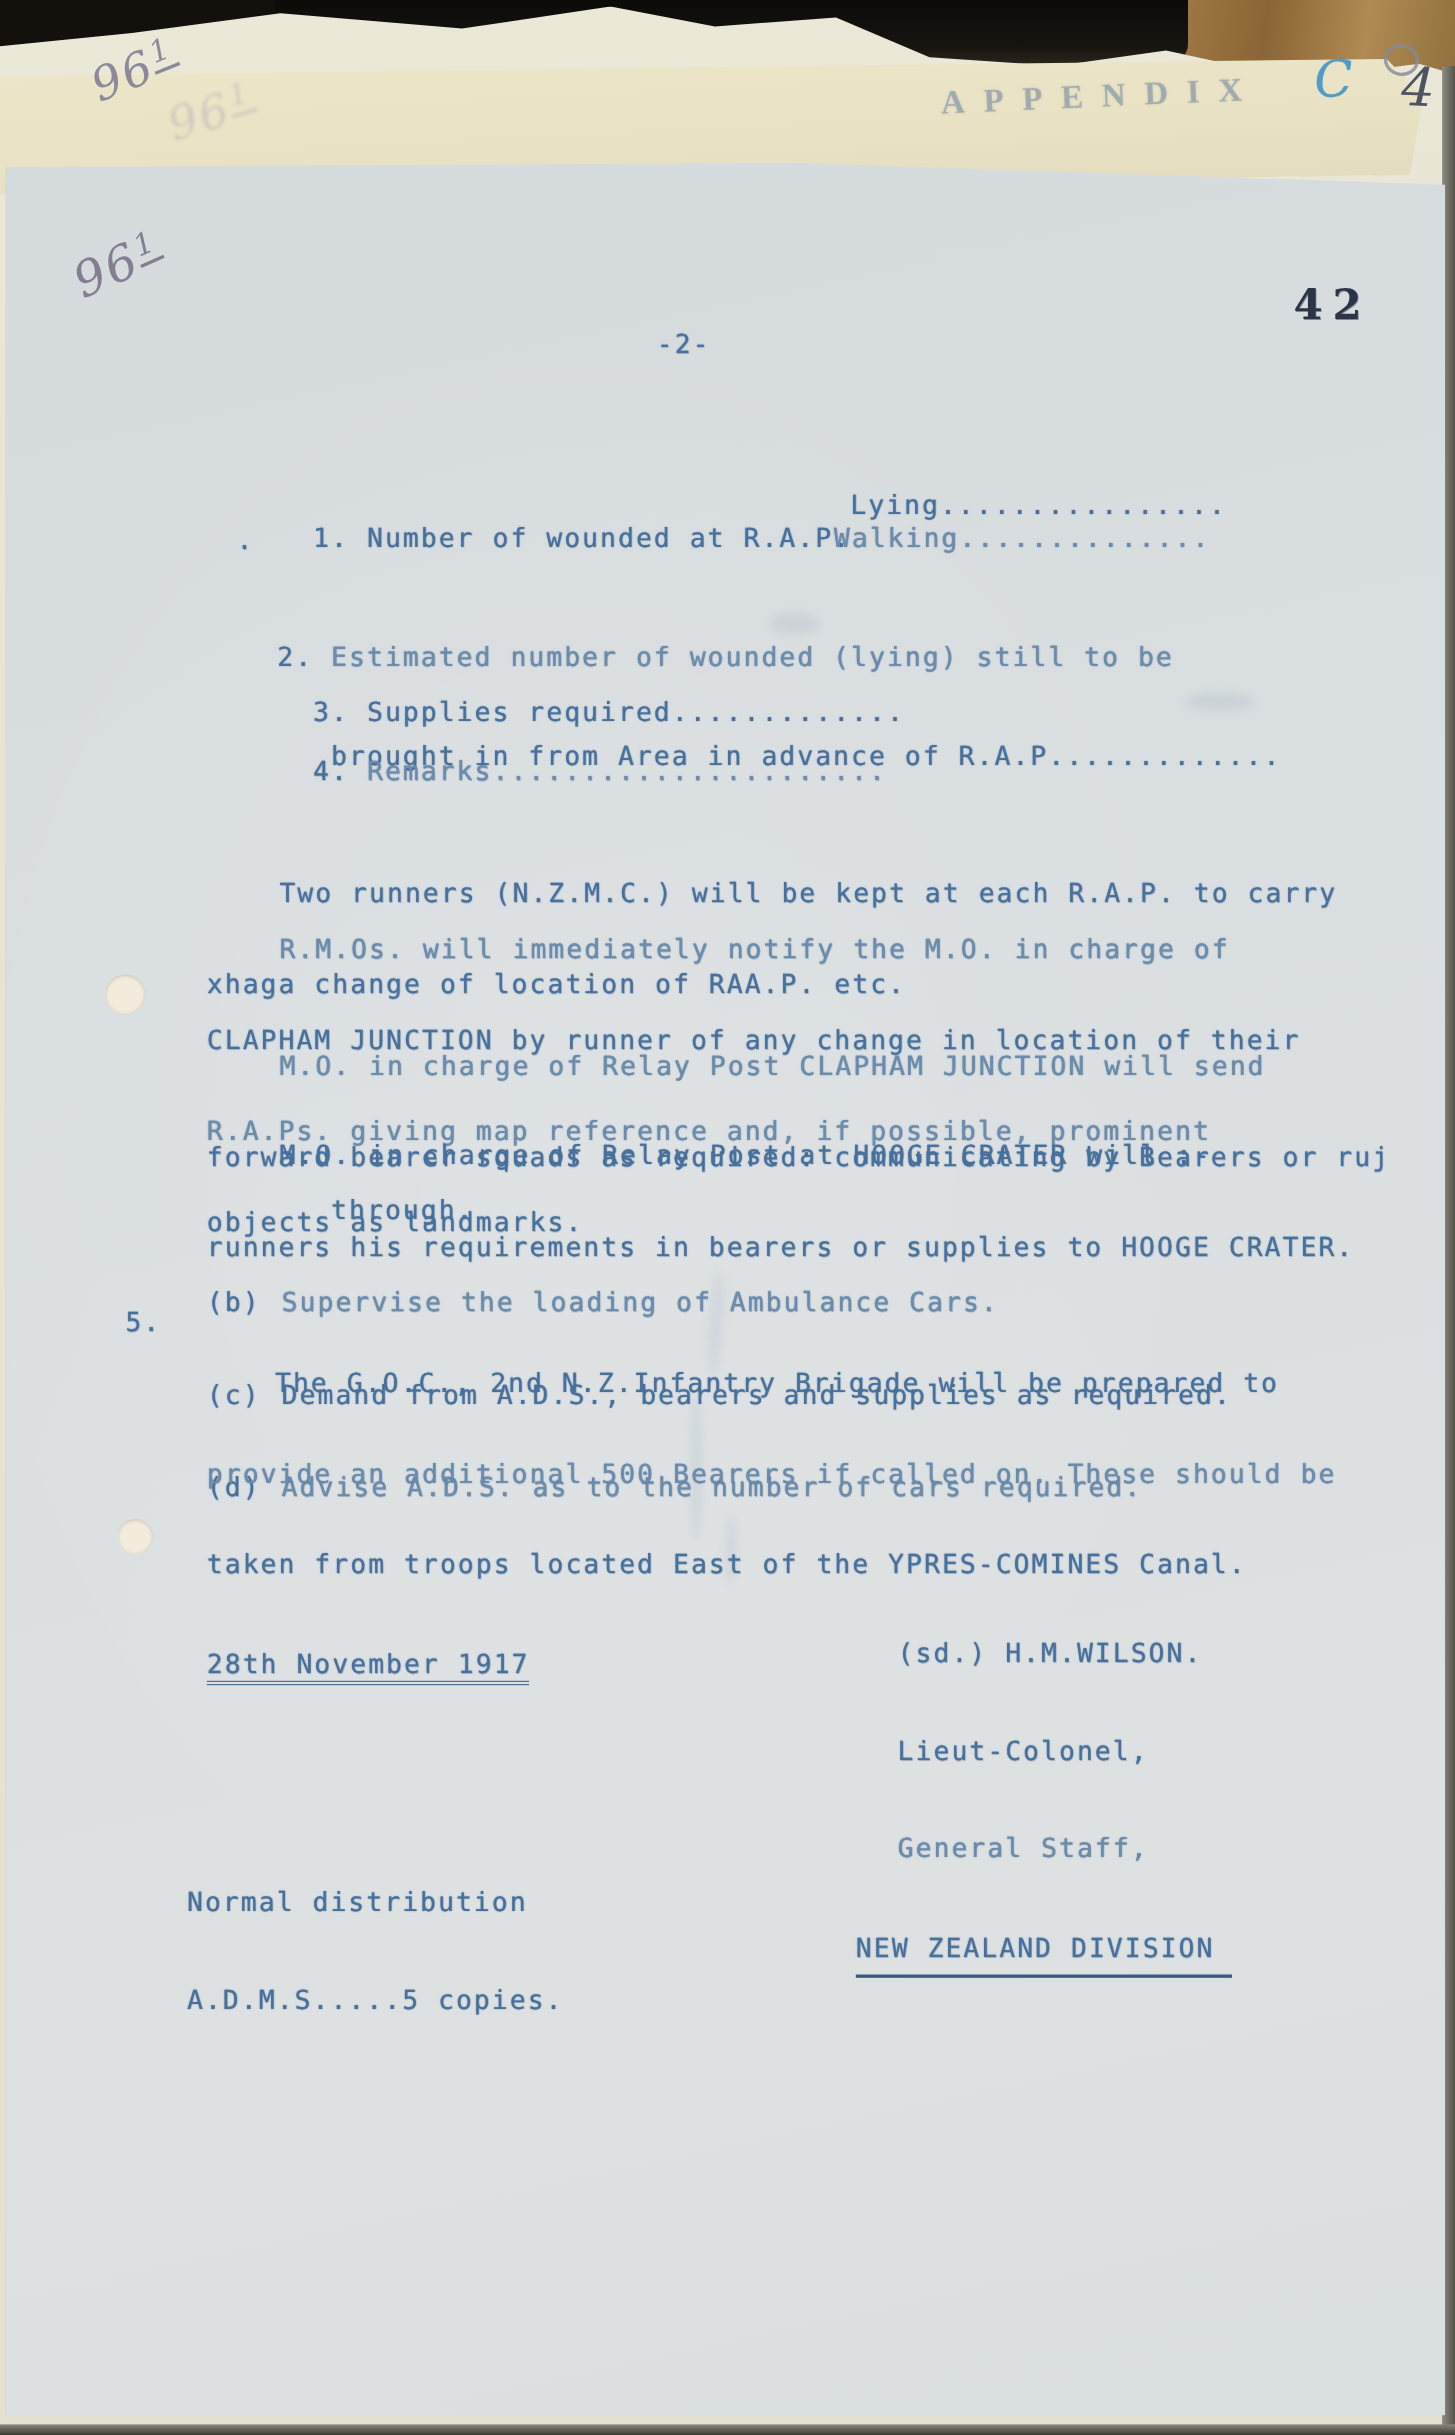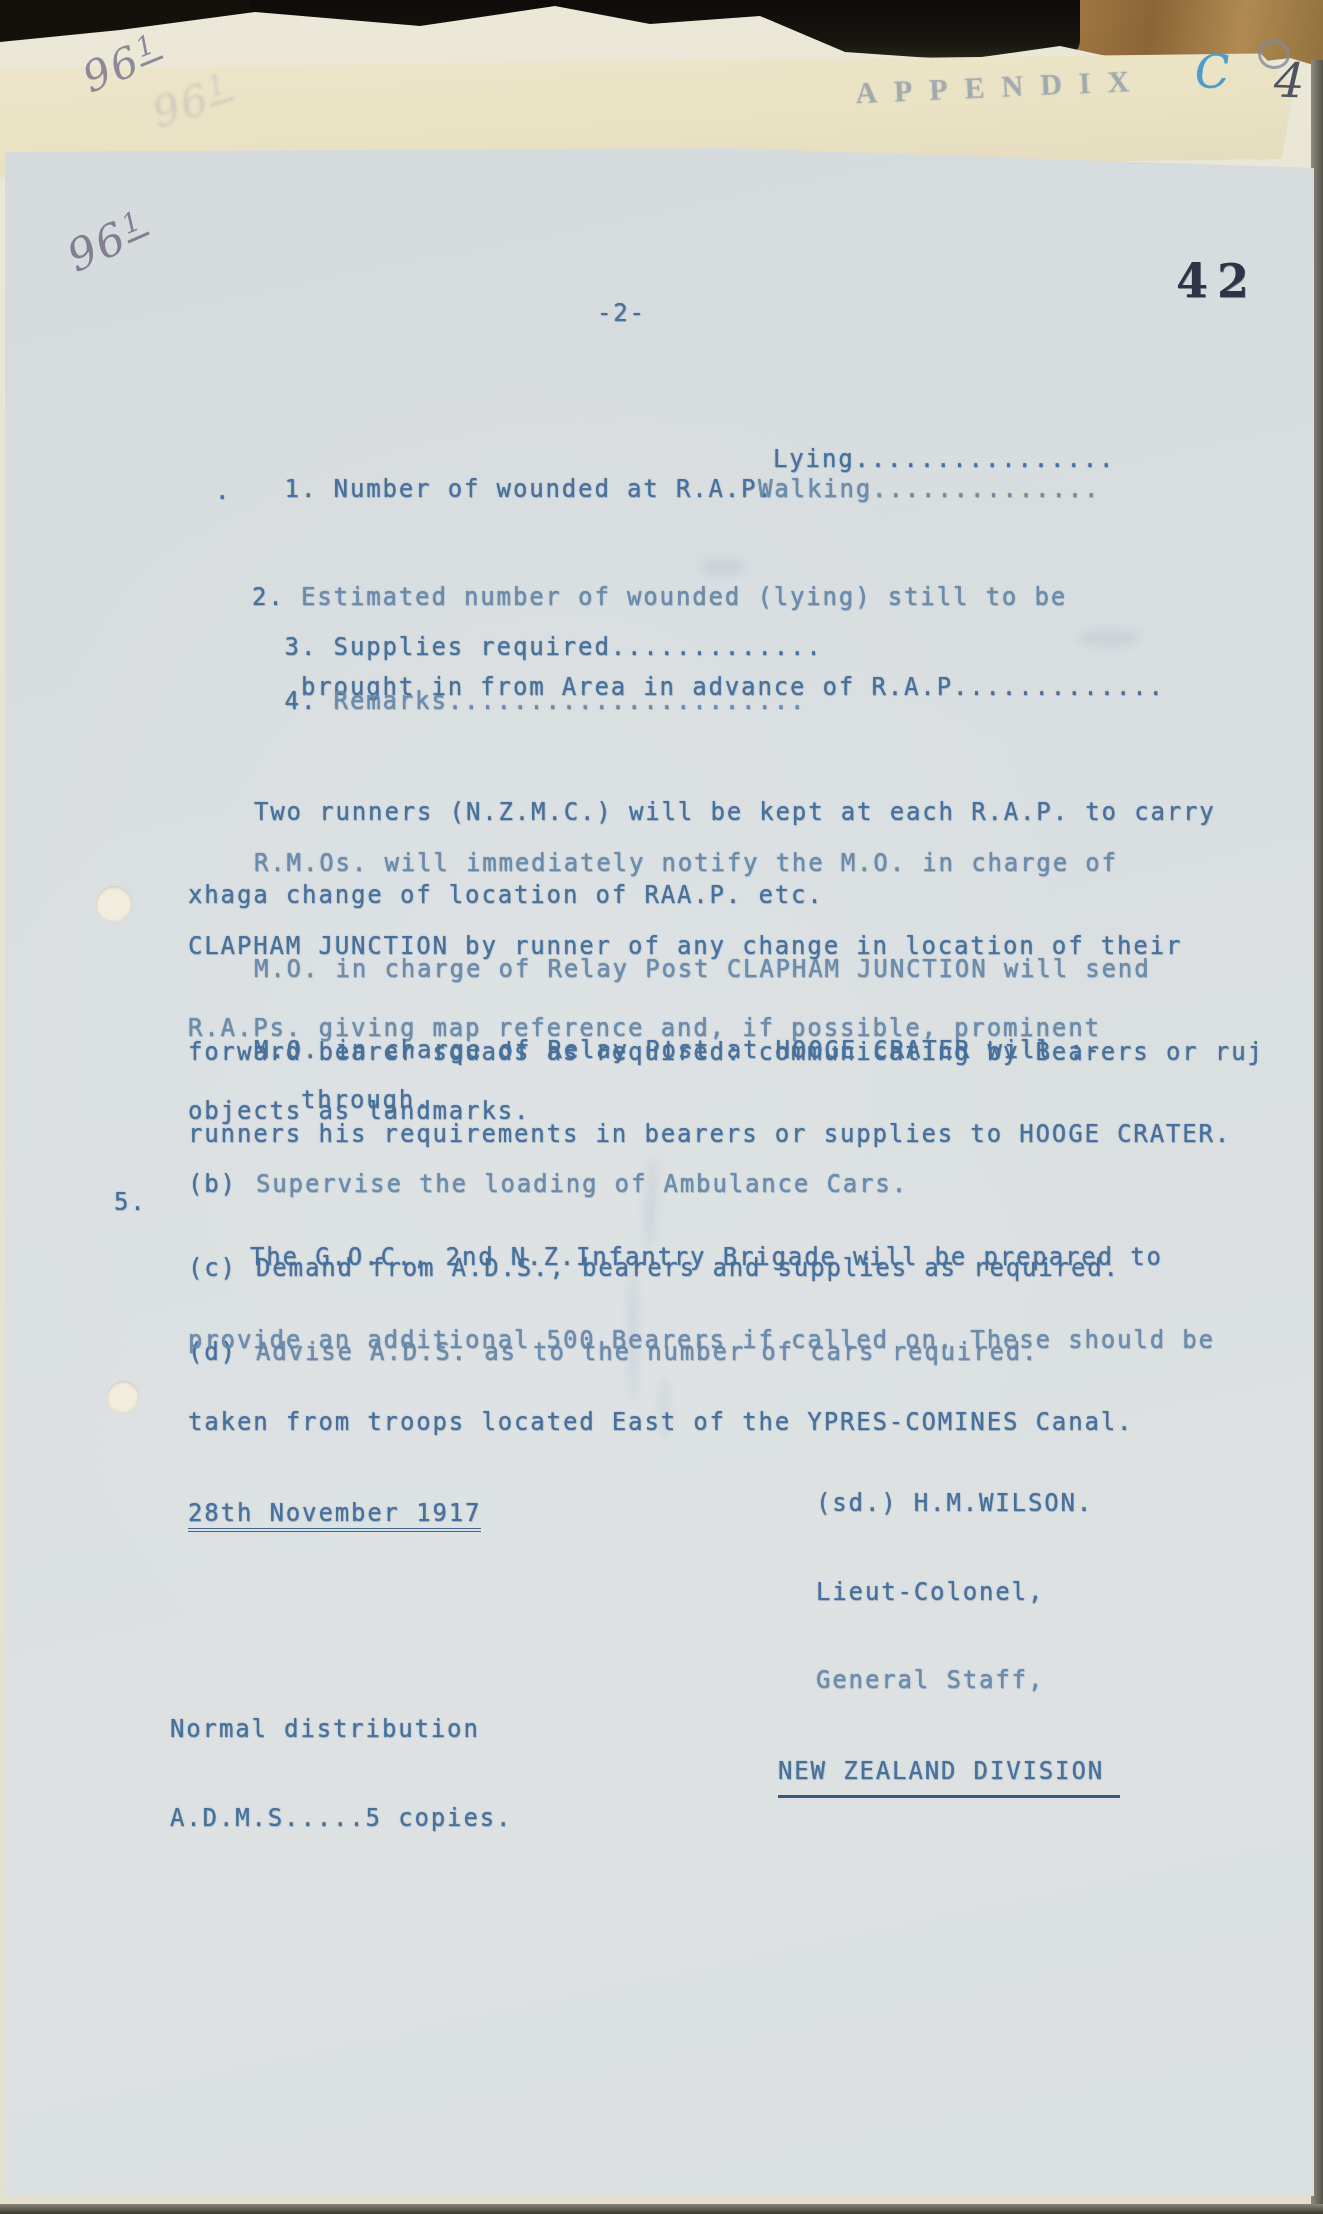--- a/index.html
+++ b/index.html
@@ -71,21 +71,21 @@
   }
   .corner-o{
     width:26px;height:23px;border:3px solid #858a9b;border-radius:50%;
     transform:rotate(10deg);opacity:0.8;
   }
   .corner-4{
     font-family:"DejaVu Serif", serif;font-size:48px;color:#4e5462;
     transform:rotate(2deg);
   }
   .stamp-42{
-    font-family:"DejaVu Serif", serif;font-size:46px;font-weight:600;
+    font-family:"DejaVu Serif", serif;font-size:38px;font-weight:600;
     color:#2d3448;letter-spacing:9px;
     text-shadow:0.5px 0.5px 0.5px rgba(45,52,72,0.5);
   }
   
   .typed{
     font-family:"DejaVu Sans Mono", monospace;
     font-size:24px;letter-spacing:1.85px;line-height:27.5px;
     color:#47719c;white-space:pre;
     text-shadow:0 0 1.3px rgba(70,108,148,0.75), 0.6px 0.6px 0.6px rgba(70,108,148,0.3);
   }

